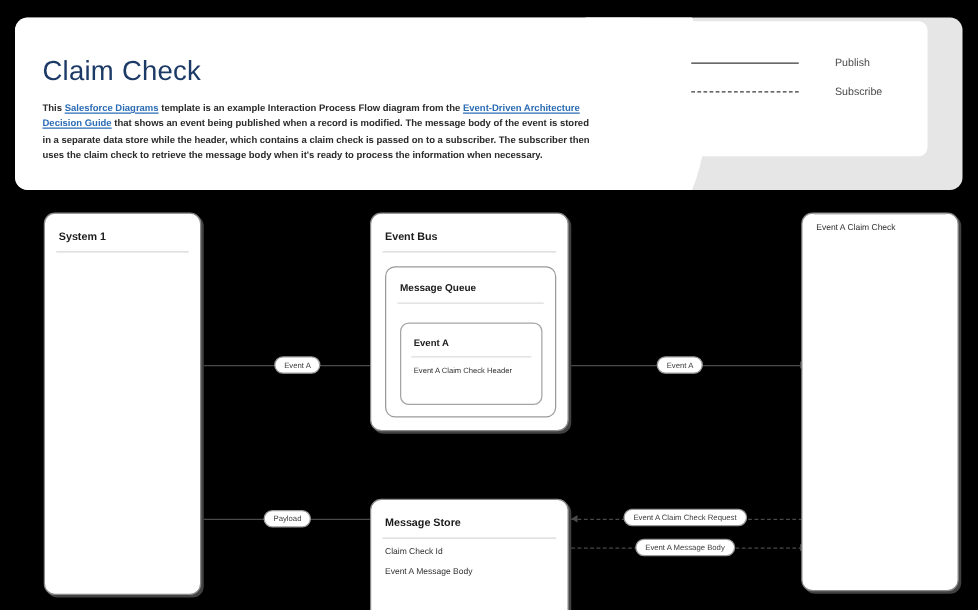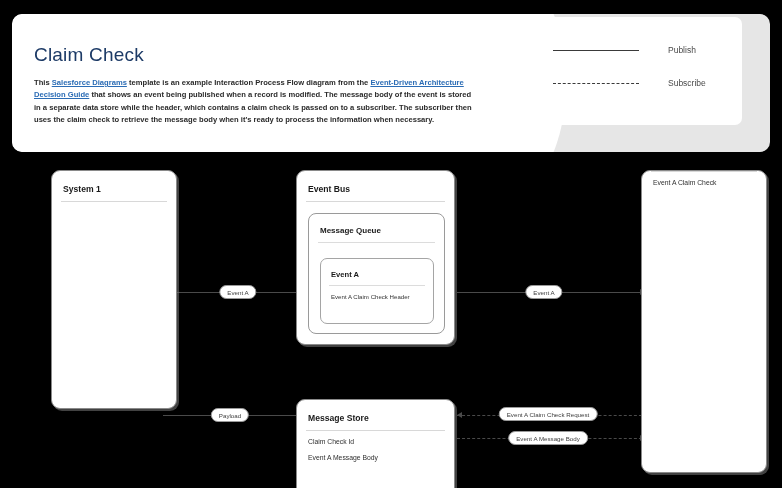--- a/index.html
+++ b/index.html
@@ -54,21 +54,21 @@
 
   .header-content {
     position: absolute;
     left: 22px;
     top: 30px;
     width: 440px;
     z-index: 3;
   }
 
   .doc-title {
-    font-size: 19px;
+    font-size: 22px;
     font-weight: 400;
     color: #1c3a66;
     letter-spacing: 0.2px;
     margin-bottom: 11px;
   }
 
   .doc-desc {
     font-size: 7.6px;
     line-height: 1.62;
     color: #2b2b2b;
@@ -90,21 +90,21 @@
     background: #ffffff;
     border-radius: 7px;
     z-index: 4;
   }
   .legend-rows {
     position: absolute;
     left: 0; top: 28px;
     width: 100%;
     display: flex;
     flex-direction: column;
-    gap: 23px;
+    gap: 13px;
   }
   .legend-row {
     display: flex;
     align-items: center;
   }
   .legend-swatch {
     width: 88px;
     margin-left: 22px;
     flex: none;
     display: flex;
@@ -271,21 +271,21 @@
 
     <div class="conn dashed" style="left:457px; top:438px; width:190px;"></div>
     <div class="arrow-r" style="left:640px; top:435px;"></div>
 
     <div class="conn-label" style="left:238px; top:292px;">Event A</div>
     <div class="conn-label" style="left:544px; top:292px;">Event A</div>
     <div class="conn-label" style="left:230px; top:415px;">Payload</div>
     <div class="conn-label" style="left:548px; top:414px;">Event A Claim Check Request</div>
     <div class="conn-label" style="left:548px; top:438px;">Event A Message Body</div>
 
-    <div class="panel" style="left:51px; top:170px; width:126px; height:239px;">
+    <div class="panel" style="left:35px; top:170px; width:126px; height:306px;">
       <div class="panel-title">System 1</div>
       <div class="panel-rule"></div>
     </div>
 
     <div class="panel" style="left:296px; top:170px; width:159px; height:175px;">
       <div class="panel-title">Event Bus</div>
       <div class="panel-rule"></div>
 
       <div class="subpanel" style="left:11px; top:42px; width:137px; height:121px;">
         <div class="subpanel-title">Message Queue</div>

